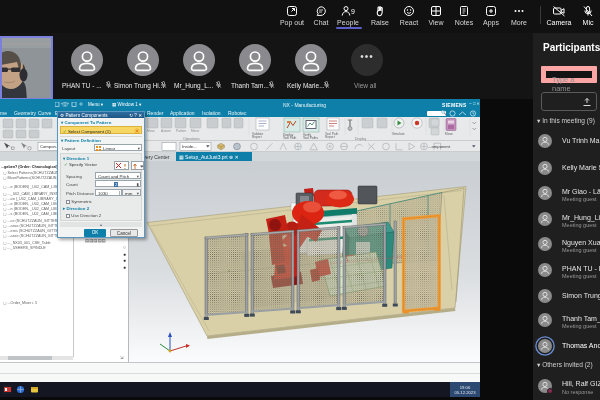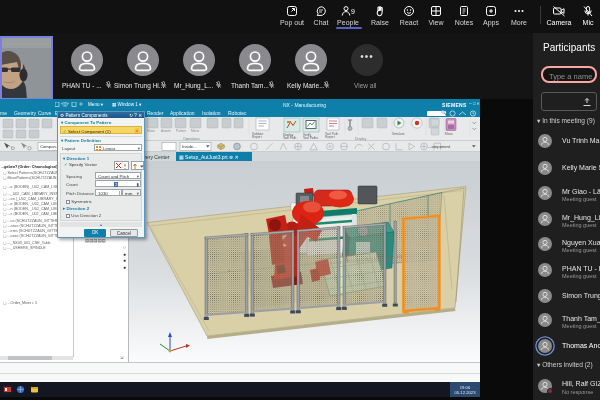--- a/index.html
+++ b/index.html
@@ -45,22 +45,22 @@
 
 #rpanel{left:533px;top:0px;width:67px;height:400px;background:#1f1f1f;color:#e8e8e8}
 .prow .nm{position:absolute;left:29px;font-size:7px;color:#e4e4e4;white-space:nowrap}
 .prow .sub{position:absolute;left:29px;font-size:5.5px;color:#989898;white-space:nowrap}
 .pav{position:absolute;left:5px;width:14px;height:14px;border-radius:50%;background:#8a8a8a}
 </style></head>
 <body>
 <div id="stage">
   <div class="abs" id="rpanel">
     <div class="abs" style="left:0;top:0;width:67px;height:33px;background:#111"></div>
-    <div class="abs" style="left:10px;top:42px;font-size:10px;font-weight:normal;color:#fff">Participants</div>
-    <div class="abs" style="left:8px;top:66px;width:56px;height:17px;background:#141414;border-radius:8px;border:2px solid #fca5a5">
+    <div class="abs" style="left:10px;top:42px;font-size:10px;font-weight:bold;color:#fff">Participants</div>
+    <div class="abs" style="left:8px;top:66px;width:56px;height:17px;background:#141414;border-radius:1px;border:5px solid #fca5a5">
         <span style="position:absolute;left:6px;top:4px;font-size:7.5px;color:#8f8f8f">Type a name</span>
       </div>
     <div class="abs" style="left:8px;top:92px;width:56px;height:19px;border:1px solid #5a5a5a;border-radius:3px">
       <svg style="position:absolute;right:4px;top:4px" width="10" height="10" viewBox="0 0 10 10">
           <path d="M1.5 8.5h7M5 1.5v4.5M5 1.5L3 3.5M5 1.5l2 2" stroke="#dadada" stroke-width="1" fill="none"></path>
         </svg>
     </div>
     <div class="abs" style="left:4px;top:117px;font-size:6.6px;color:#cfcfcf">▾ In this meeting (9)</div>
     <div class="prow">
         <div class="pav" style="top:134px"><svg width="14" height="14">

